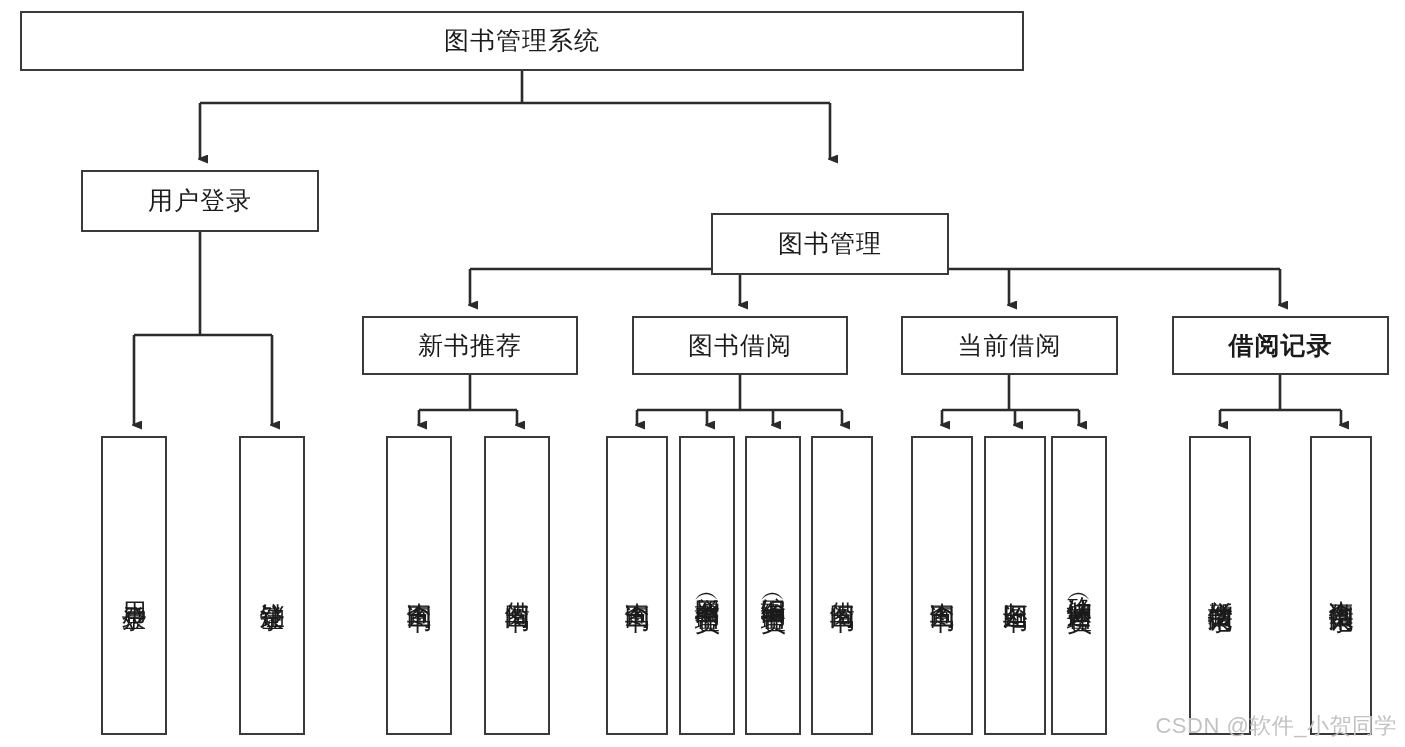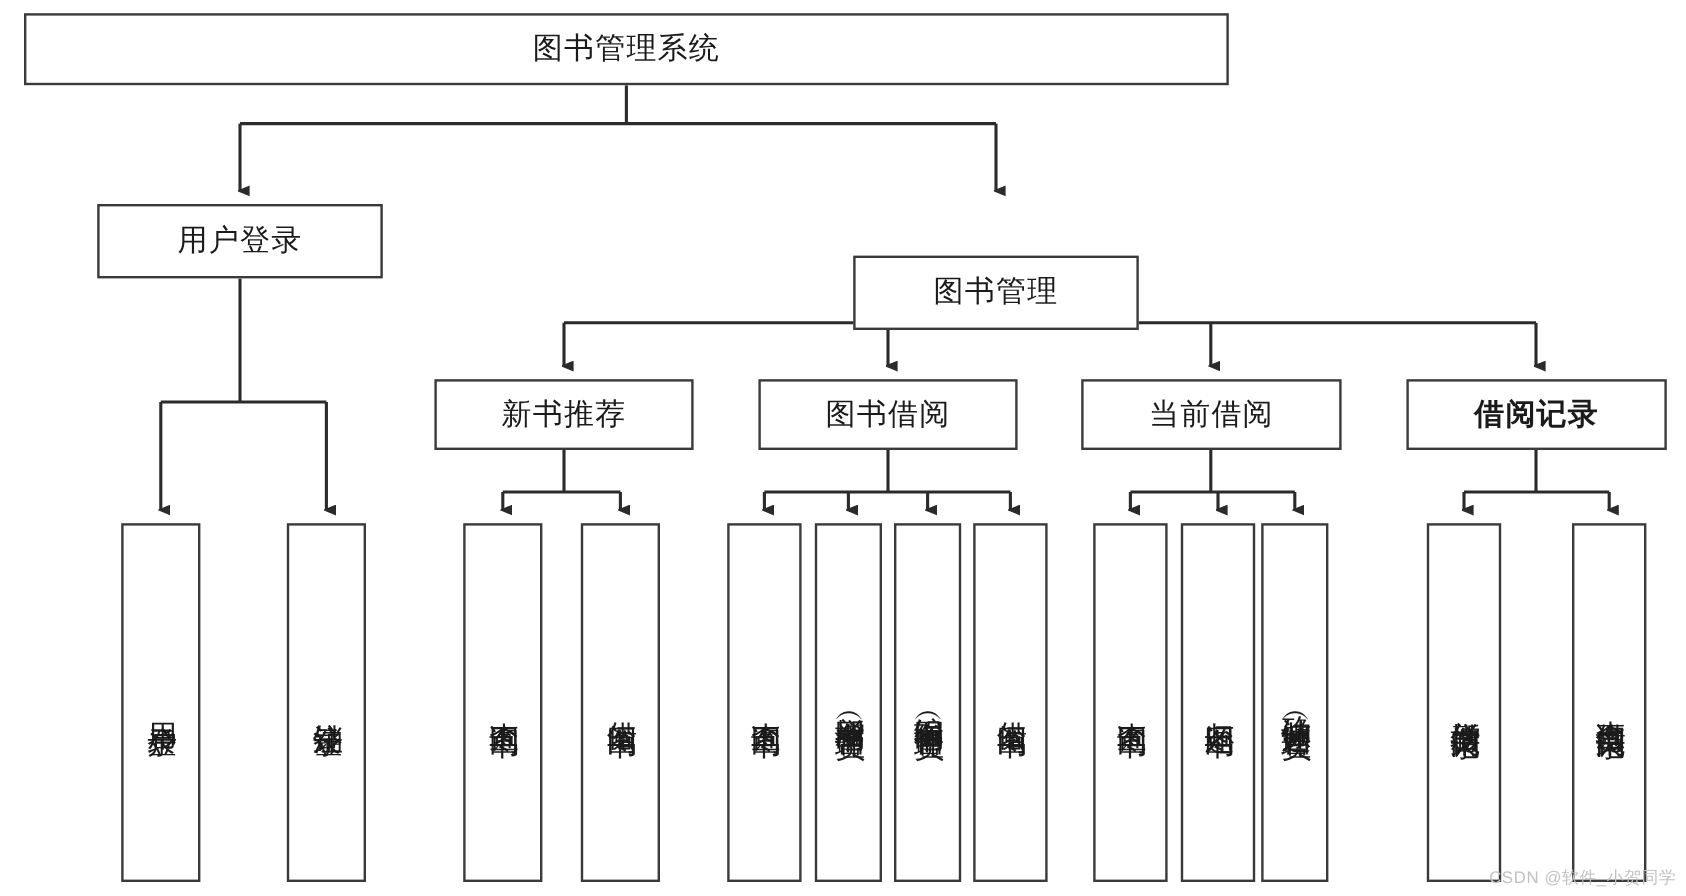--- a/index.html
+++ b/index.html
@@ -50,21 +50,21 @@
   }
   .node.vert > span {
     writing-mode: vertical-rl;
     text-orientation: upright;
     white-space: nowrap;
   }
   .watermark {
     position: absolute;
     right: 8px;
     bottom: 6px;
-    font-size: 14px;
+    font-size: 22px;
     color: #c2c2c2;
     letter-spacing: 0.5px;
     white-space: nowrap;
   }
 </style>
 </head>
 <body>
 
 <div id="canvas">
 

